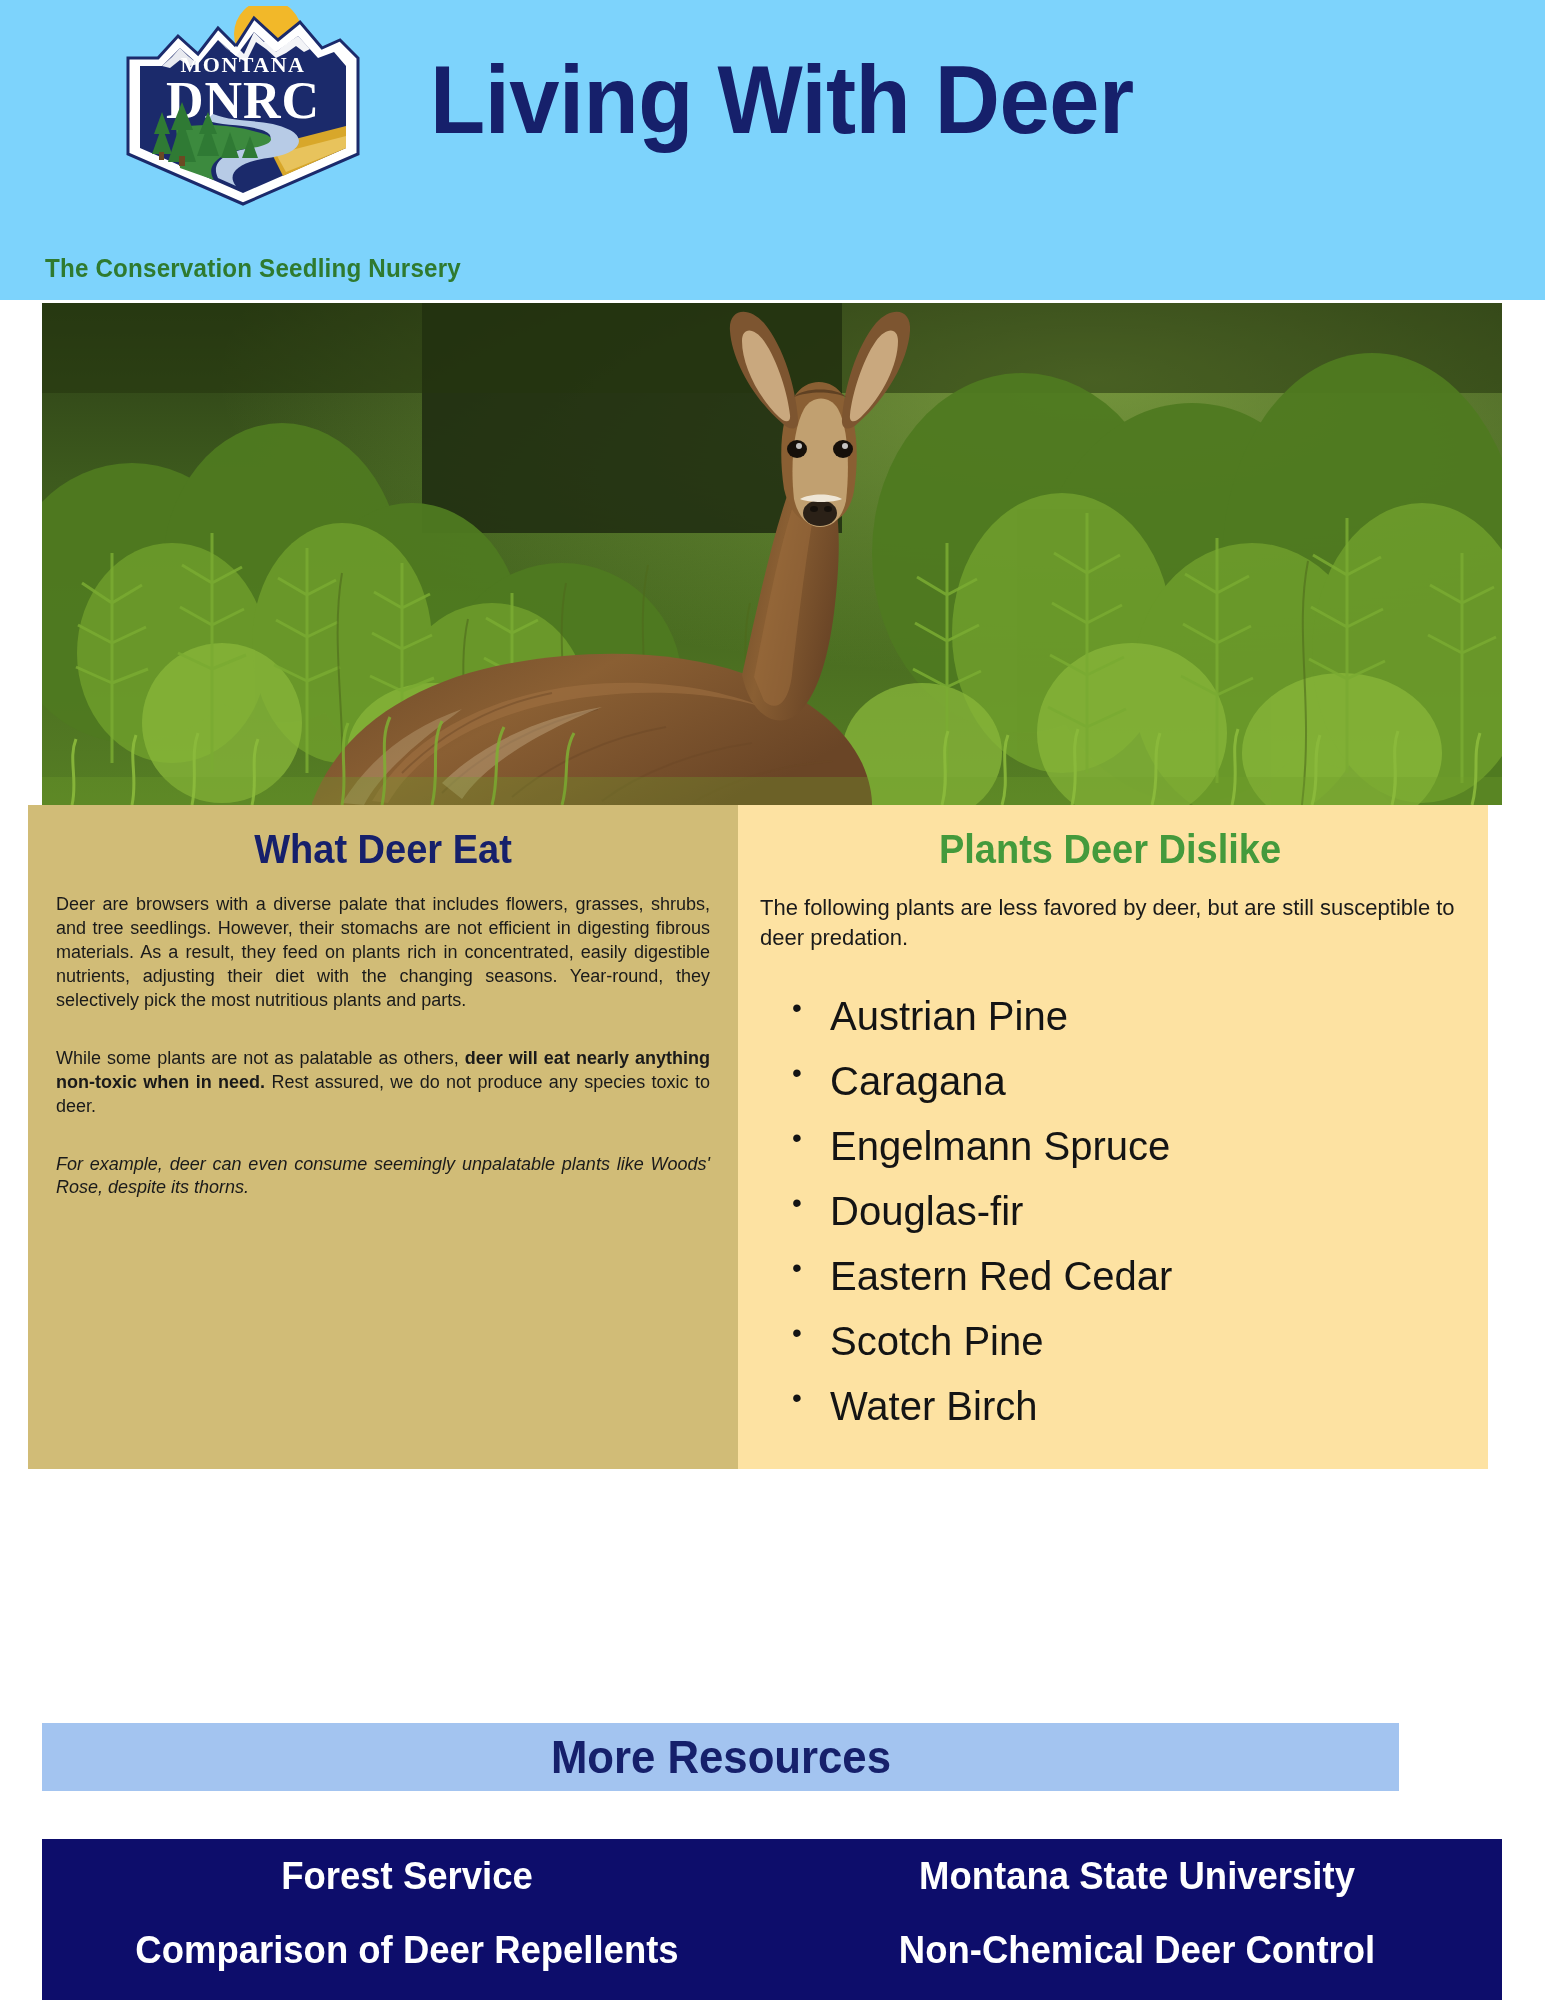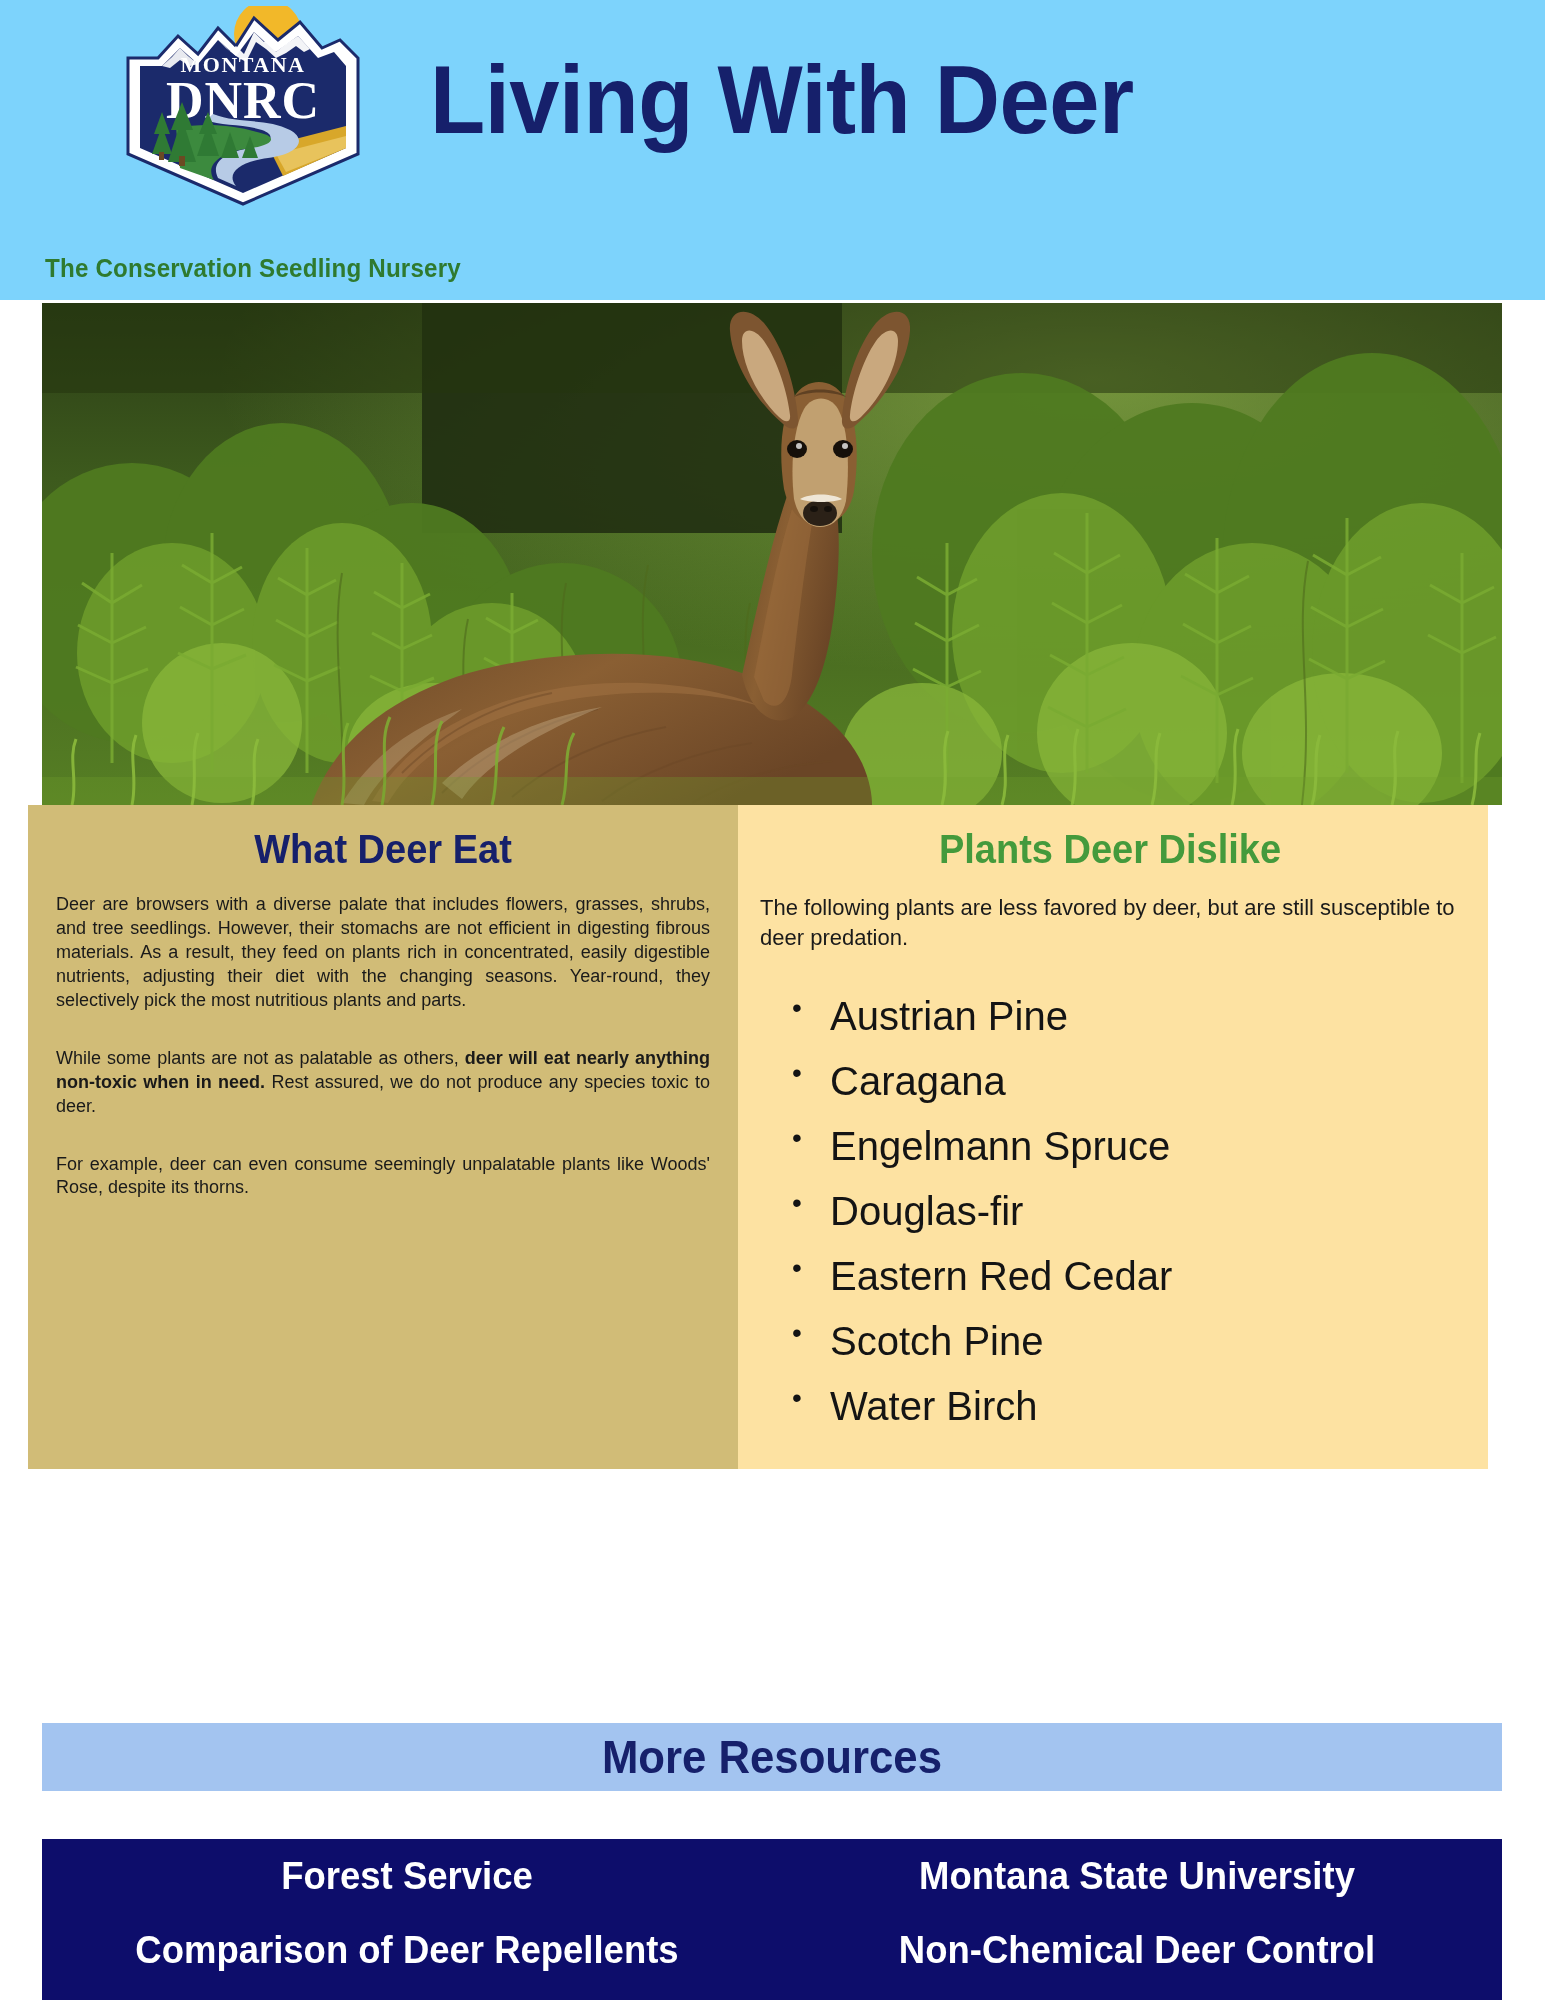--- a/index.html
+++ b/index.html
@@ -107,21 +107,21 @@
 
   .body-para {
     font-family: "Liberation Sans Narrow", "Liberation Sans", sans-serif;
     font-size: 18px;
     line-height: 1.33;
     color: #1a1a1a;
     text-align: justify;
     margin: 0 0 34px 0;
     hyphens: none;
   }
-  .body-para:last-child { margin-bottom: 4px; }
+  .body-para:last-child { margin-bottom: 4px; font-style: italic; }
   .body-para b { font-weight: bold; }
 
   .intro-para {
     font-family: "Liberation Sans Narrow", "Liberation Sans", sans-serif;
     font-size: 22px;
     line-height: 1.38;
     color: #1a1a1a;
     text-align: left;
     margin: 0 0 42px 0;
   }
@@ -147,21 +147,21 @@
     top: -2px;
     font-size: 28px;
     color: #141414;
   }
 
   
   .resources-head {
     position: absolute;
     left: 42px;
     top: 1723px;
-    width: 1460px;
+    width: 1357px;
     height: 68px;
     background: #a3c4f0;
     text-align: center;
   }
   .resources-head span {
     display: inline-block;
     font-family: "Liberation Sans Narrow", "Liberation Sans", sans-serif;
     font-size: 46px;
     font-weight: bold;
     color: #16206b;

